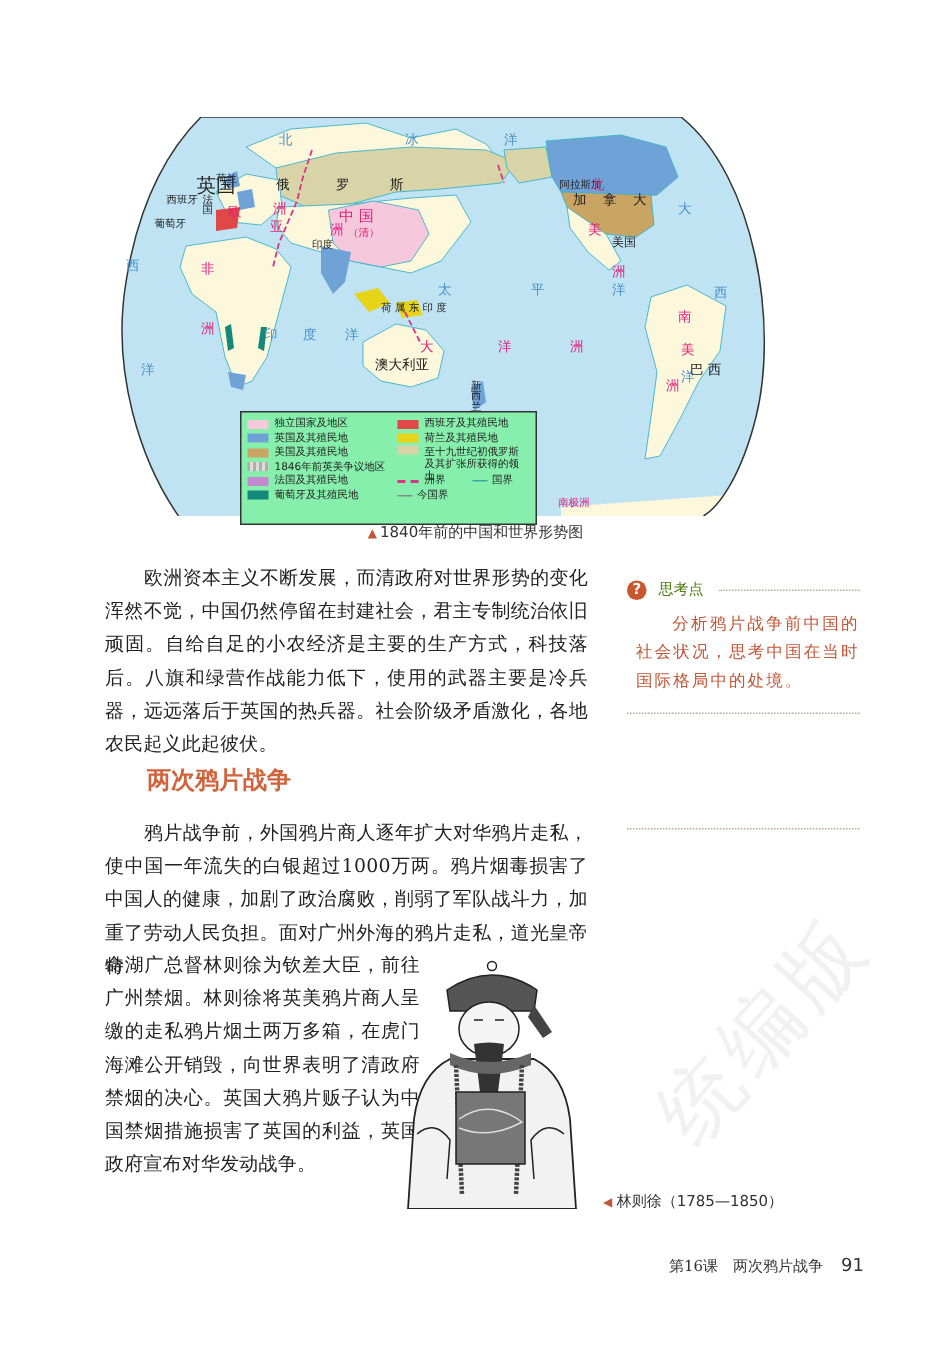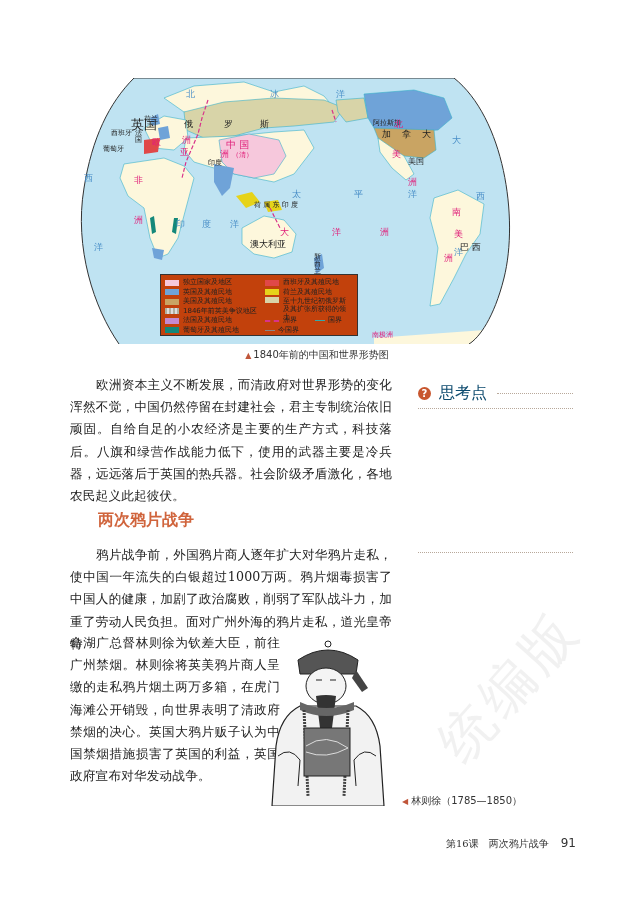--- a/index.html
+++ b/index.html
@@ -8,22 +8,22 @@
 
   
   .map-wrap { position: absolute; left: 74px; top: 78px; width: 440px; height: 266px; }
   .map-wrap svg { position: absolute; left: 0; top: 0; }
   .map-label { position: absolute; font-size: 9px; line-height: 1; white-space: nowrap;
                font-family: "DejaVu Sans", sans-serif; }
   .lbl-dark { color: #222; }
   .lbl-mag  { color: #e0207a; }
   .lbl-blue { color: #4a8fc8; }
 
-  .legend { position: absolute; left: 160px; top: 274px; width: 198px; height: 62px;
-            background: #c2410c; border: 1px solid #333; box-sizing: border-box;
+  .legend { position: absolute; left: 160px; top: 274px; width: 198px; height: 76px;
+            background: #86efac; border: 1px solid #333; box-sizing: border-box;
             font-family: "DejaVu Sans", sans-serif; font-size: 7px; line-height: 9px; }
   .legend .col { position: absolute; top: 3px; }
   .legend .row { display: flex; align-items: center; height: 9.5px; }
   .legend .sw { width: 14px; height: 6px; margin-right: 4px; flex: none; }
   .legend .sw-line { width: 14px; height: 0; margin-right: 4px; border-top: 2px dashed #d8338a; flex:none; }
   .legend .sw-bline { width: 10px; height: 0; margin-right: 3px; border-top: 1px solid #3aa; flex:none; }
   .legend .sw-gline { width: 10px; height: 0; margin-right: 3px; border-top: 1px solid #888; flex:none; }
 
   .caption { position: absolute; left: 0; width: 634px; top: 348px; text-align: center;
              font-size: 10px; color: #333; font-family: "DejaVu Sans", sans-serif; }
@@ -40,21 +40,21 @@
   .narrow { width: 210px; }
 
   
   .side-box { position: absolute; left: 418px; width: 155px; }
   .side-head { display: flex; align-items: center; height: 18px; }
   .side-head .icon { width: 13px; height: 13px; border-radius: 50%; background: #c8562e; color: #fff;
                      font-size: 10px; font-weight: bold; display: flex; align-items: center;
                      justify-content: center; margin-right: 8px; font-family: "DejaVu Sans", sans-serif; }
   .side-head .icon-ring { width: 9px; height: 9px; border-radius: 50%; border: 3px dotted #c8562e;
                           margin-right: 9px; }
-  .side-head .title { font-size: 16px; color: #0c4a6e; font-family: "DejaVu Sans", sans-serif; white-space: nowrap; }
+  .side-head .title { font-size: 10px; color: #4d7c0f; font-family: "DejaVu Sans", sans-serif; white-space: nowrap; }
   .side-head .dots { flex: 1; margin-left: 10px; border-top: 1px dotted #b8a89a; height: 0; }
   .side-body { font-size: 11px; line-height: 19px; color: #c0563a; padding: 4px 0 6px 6px;
                letter-spacing: 1.4px; text-align: justify; }
   .side-body .ind { display: inline-block; width: 24px; }
   .side-foot { border-top: 1px dotted #b8a89a; margin-top: 6px; }
 
   
   .portrait { position: absolute; left: 270px; top: 636px; width: 116px; height: 170px; }
   .portrait-caption { position: absolute; left: 402px; top: 794px; font-size: 10px; color: #333;
                       font-family: "DejaVu Sans", sans-serif; }
@@ -254,20 +254,21 @@
 </div>
 
 <div class="para" style="top:374px;"><span class="ind"></span><span>欧洲资本主义不断发展，而清政府对世界形势的变化浑然不觉，中国仍然停留在封建社会，君主专制统治依旧顽固。自给自足的小农经济是主要的生产方式，科技落后。八旗和绿营作战能力低下，使用的武器主要是冷兵器，远远落后于英国的热兵器。社会阶级矛盾激化，各地农民起义此起彼伏。</span></div>
 
 <div class="side-box" style="top:384px;">
   <div class="side-head">
     <span class="icon">?</span>
     <span class="title">思考点</span>
     <span class="dots"></span>
   </div>
+  <div class="side-body"><span class="ind"></span><span>分析鸦片战争前中国的社会状况，思考中国在当时国际格局中的处境。</span></div>
   <div class="side-foot"></div>
 </div>
 
 <div class="section-title">两次鸦片战争</div>
 
 <div class="para" style="top:544px;"><span class="ind"></span><span>鸦片战争前，外国鸦片商人逐年扩大对华鸦片走私，使中国一年流失的白银超过1000万两。鸦片烟毒损害了中国人的健康，加剧了政治腐败，削弱了军队战斗力，加重了劳动人民负担。面对广州外海的鸦片走私，道光皇帝特</span></div>
 
 <div class="para narrow" style="top:632px;"><span>命湖广总督林则徐为钦差大臣，前往广州禁烟。林则徐将英美鸦片商人呈缴的走私鸦片烟土两万多箱，在虎门海滩公开销毁，向世界表明了清政府禁烟的决心。英国大鸦片贩子认为中国禁烟措施损害了英国的利益，英国政府宣布对华发动战争。</span></div>
 
 <div class="side-box" style="top:546px;">

